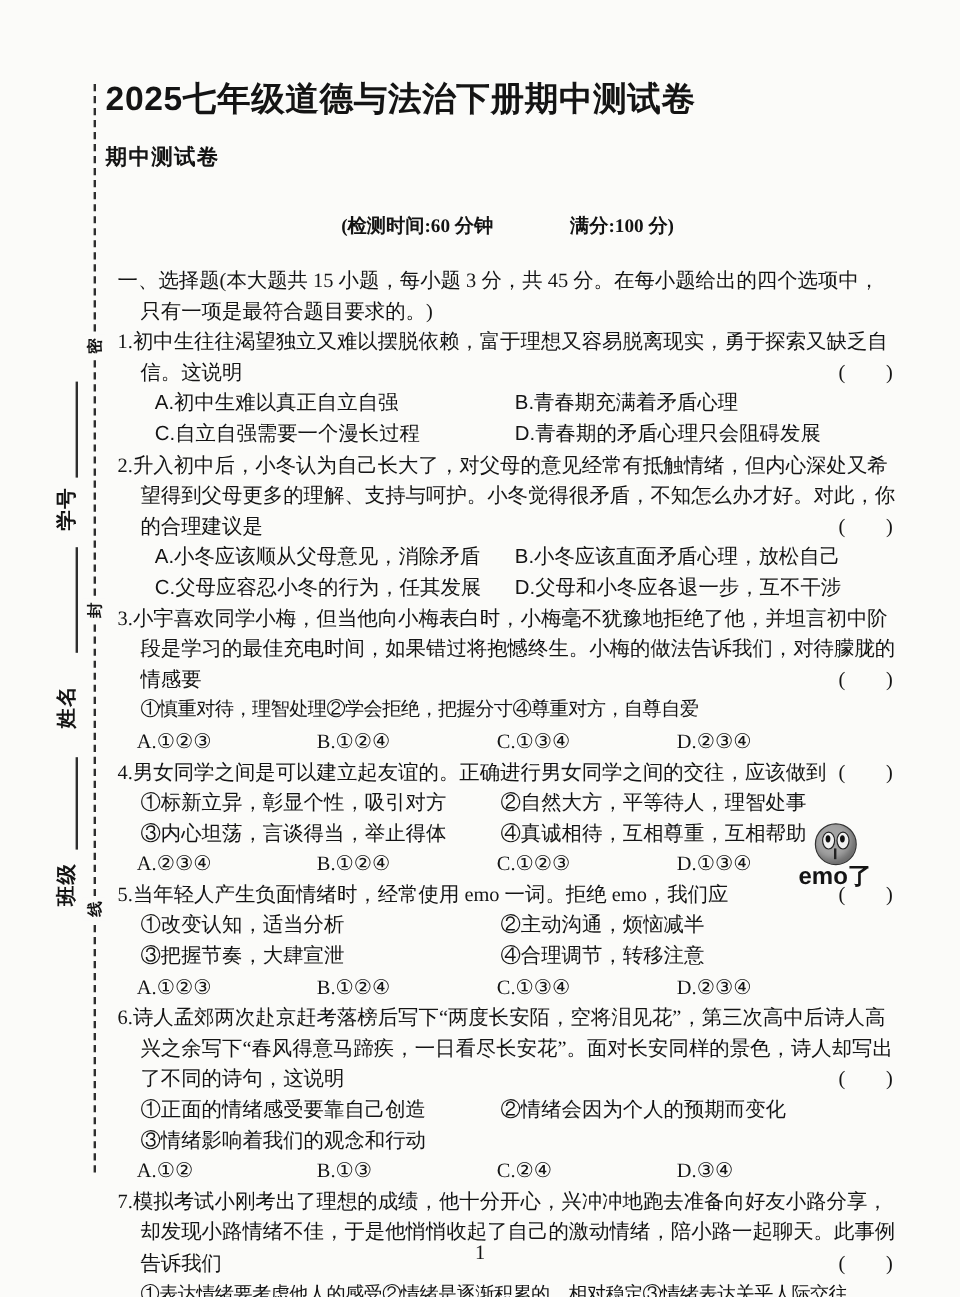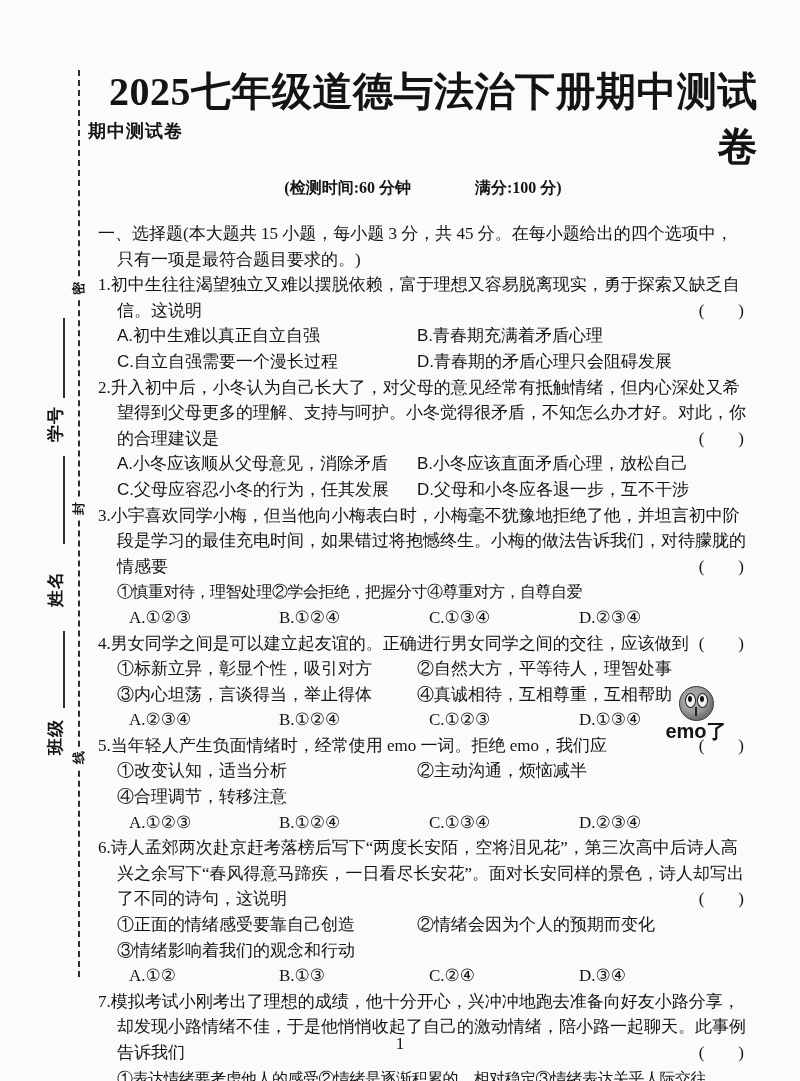--- a/index.html
+++ b/index.html
@@ -22,23 +22,23 @@
   .m-label {
     position:absolute; left:37px; width:38px; height:24px;
     text-align:center; font-size:17px; line-height:24px; font-weight:bold;
     transform:rotate(-90deg); letter-spacing:1px;
   }
   .blank {
     position:absolute; left:63px; width:2px; background:#2e2e2e;
   }
   
   .title {
-    position:absolute; top:64px; left:88px; width:670px; text-align:right;
-    font-family:Liberation Serif, serif;
-    font-weight:bold; font-size:40px; letter-spacing:0.5px;
+    position:absolute; top:64px; left:88px; width:670px; text-align:left;
+    font-family:Liberation Sans, sans-serif;
+    font-weight:bold; font-size:28px; letter-spacing:0.5px;
   }
   .subtitle {
     position:absolute; top:119px; left:88px; width:670px; 
     font-family:Liberation Serif, serif;
     font-weight:bold; font-size:18px; letter-spacing:1px;
   }
   .info {
     position:absolute; top:178px; left:88px; width:670px;
     display:flex; justify-content:center; gap:64px;
     font-size:16px; font-weight:bold;
@@ -49,25 +49,25 @@
     font-size:17px; line-height:25.6px;
   }
   .hang { margin:0; padding-left:19px; text-indent:-19px; position:relative; }
   .sec-label {
     font-family:"Liberation Sans","DejaVu Sans",sans-serif; font-weight:normal;
   }
   .paren {
     position:absolute; right:4px; bottom:0; text-indent:0; white-space:pre;
   }
   .row2 {
-    display:grid; grid-template-columns:300px 1fr; margin-left:19px;
+    display:grid; grid-template-columns:300px 1fr; margin-left:31px;
     font-family:"Liberation Sans","DejaVu Sans",sans-serif;
   }
   .row4 {
-    display:grid; grid-template-columns:150px 150px 150px 1fr; margin-left:31px;
+    display:grid; grid-template-columns:150px 150px 150px 1fr; margin-left:16px;
   }
   .subrow2 { display:grid; grid-template-columns:300px 1fr; margin-left:19px; }
   .subrow-inline {
     display:flex; justify-content:flex-start; margin-left:19px;
     font-size:16px; letter-spacing:-0.5px; white-space:nowrap;
   }
   
   .emo { position:absolute; left:650px; top:686px; width:92px; text-align:center; }
   .emo-face {
     width:33px; height:33px; margin:0 auto; border-radius:50%;
@@ -170,20 +170,21 @@
       <span>C.①②③</span>
       <span>D.①③④</span>
     </div>
   </div>
 
   <div>
     <p class="hang"><span>5.</span><span>当年轻人产生负面情绪时，经常使用 emo 一词。拒绝 emo，我们应</span><span class="paren">(　　)</span></p>
     <div class="subrow2">
       <span>①改变认知，适当分析</span>
       <span>②主动沟通，烦恼减半</span>
+      <span>③把握节奏，大肆宣泄</span>
       <span>④合理调节，转移注意</span>
     </div>
     <div class="row4">
       <span>A.①②③</span>
       <span>B.①②④</span>
       <span>C.①③④</span>
       <span>D.②③④</span>
     </div>
   </div>
 

